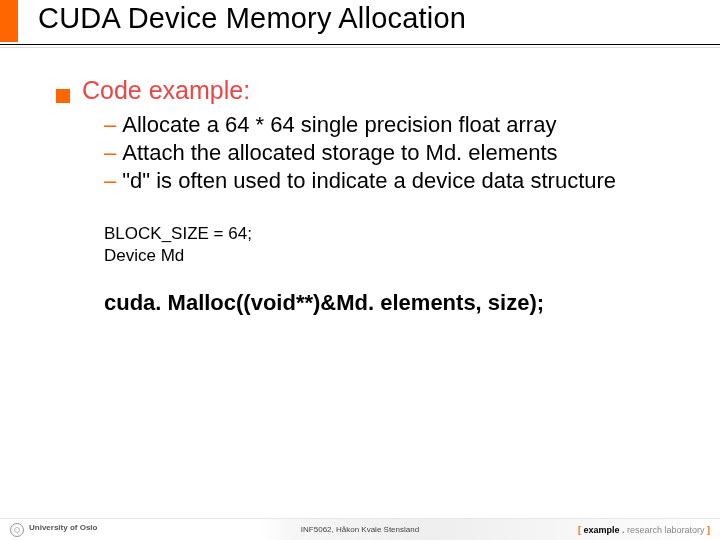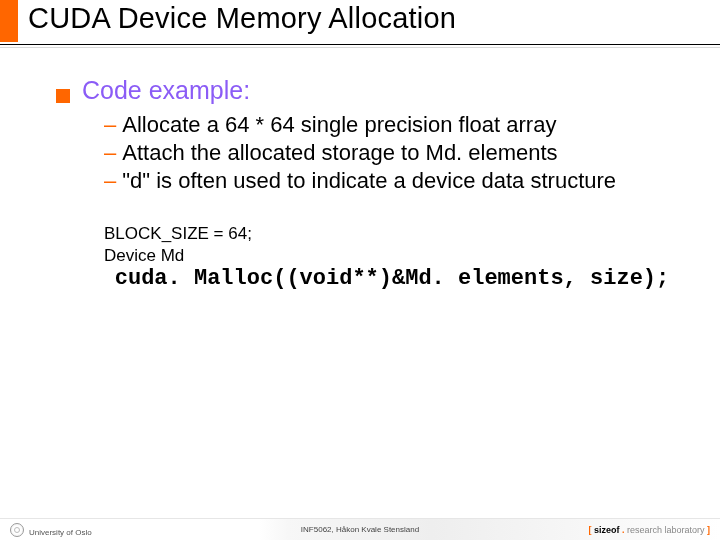--- a/index.html
+++ b/index.html
@@ -18,21 +18,21 @@
   .title-accent {
     width: 18px;
     height: 42px;
     background: #ff6600;
     flex-shrink: 0;
   }
   .title-text {
     font-size: 29px;
     font-weight: 400;
     color: #000;
-    padding-left: 10px;
+    padding-left: 20px;
     padding-top: 2px;
     letter-spacing: 0.2px;
   }
   .title-underline {
     height: 1px;
     background: #000;
     margin-top: 2px;
     width: 100%;
   }
   .gap-line {
@@ -53,21 +53,21 @@
     width: 14px;
     height: 14px;
     background: #ff6600;
     margin-right: 12px;
     flex-shrink: 0;
     position: relative;
     top: 4px;
   }
   .bullet-text {
     font-size: 25px;
-    color: #8b5cf6;
+    color: #ef4444;
   }
   .sub-list {
     padding-left: 48px;
     margin-top: 4px;
   }
   .sub-item {
     display: flex;
     align-items: flex-start;
     font-size: 22px;
     color: #000;
@@ -85,47 +85,48 @@
   }
   .code-block {
     font-family: Arial, Helvetica, sans-serif;
     font-size: 17px;
     color: #000;
     padding-left: 48px;
     margin-top: 28px;
     line-height: 1.25;
   }
   .call-block {
-    font-family: Liberation Mono, monospace;
+    font-family: Liberation Sans, sans-serif;
     font-size: 22px;
     font-weight: 700;
     color: #000;
     padding-left: 48px;
+    margin-top: 24px;
     line-height: 1.22;
-    text-align: center;
   }
   .footer {
     position: absolute;
     bottom: 0;
     left: 0;
     right: 0;
     height: 22px;
     background: linear-gradient(to right, #fff 0%, #fff 36%, #f7f7f7 40%, #eeeeee 60%, #fff 100%);
     border-top: 1px solid #e6e6e6;
     display: flex;
     align-items: center;
     justify-content: space-between;
     padding: 0 10px;
     font-size: 8px;
     color: #555;
   }
   .footer-left {
     display: flex;
-    align-items: flex-end;
+    align-items: flex-start;
     gap: 5px;
+    font-weight: bold;
   }
   .uni-seal {
     width: 14px;
     height: 14px;
     border-radius: 50%;
     border: 1px solid #999;
     background: radial-gradient(circle, #fff 40%, #eee 100%);
     position: relative;
   }
   .uni-seal::after {
@@ -193,15 +194,15 @@
 
 </div>
 
 <div class="footer">
   <div class="footer-left">
     <div class="uni-seal"></div>
     <span>University of Oslo</span>
   </div>
   <div class="footer-center">INF5062, Håkon Kvale Stensland</div>
   <div class="footer-right">
-    <span class="brkt">[ </span><span class="simula">sizeof</span><span class="dot"> . </span><span class="rest">research laboratory</span><span class="brkt"> ]</span>
+    <span class="brkt">[ </span><span class="simula">example</span><span class="dot"> . </span><span class="rest">research laboratory</span><span class="brkt"> ]</span>
   </div>
 </div>
 
 </body></html>

